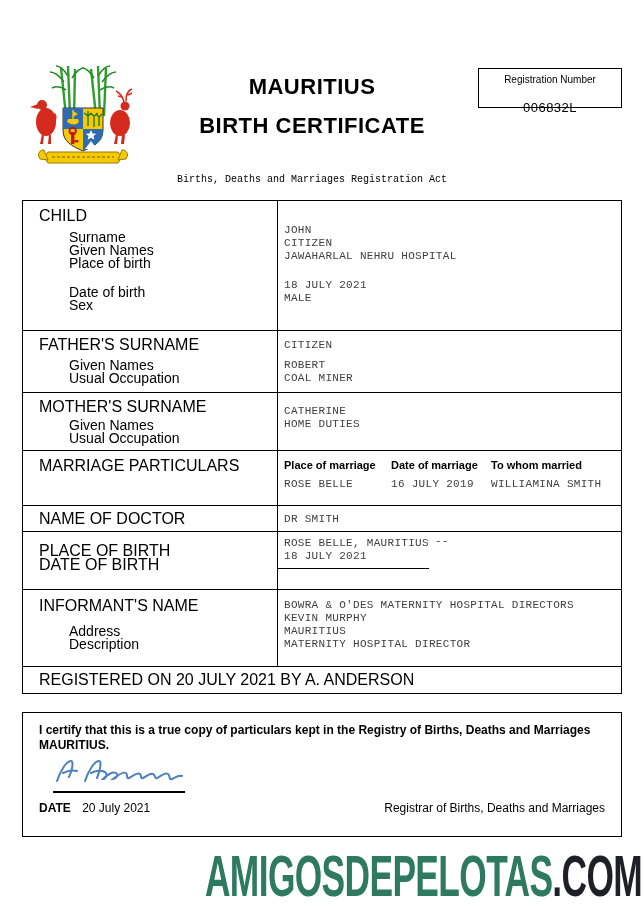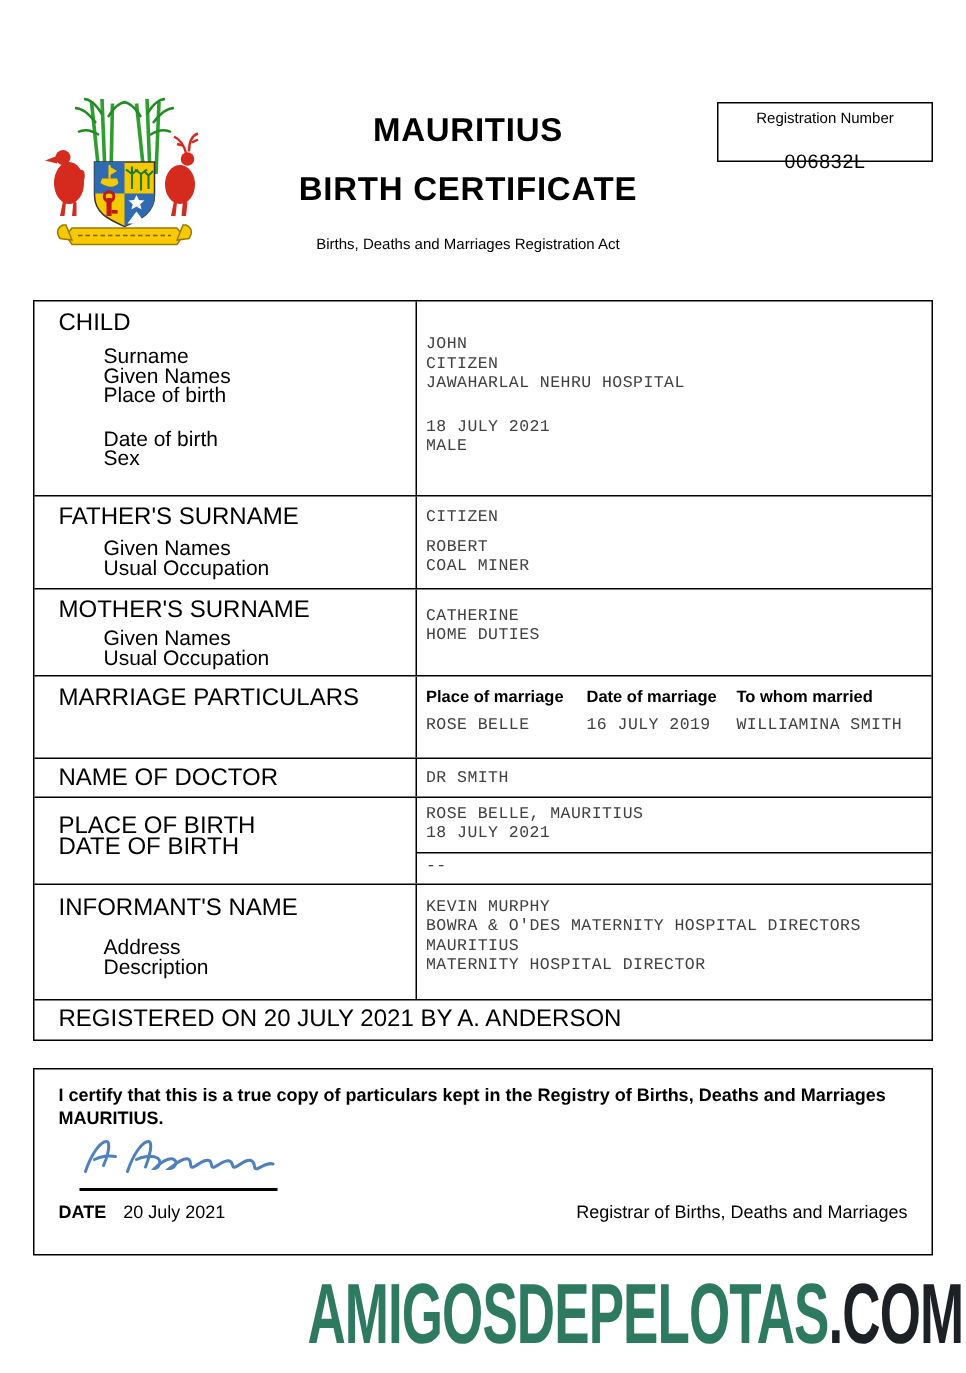--- a/index.html
+++ b/index.html
@@ -6,21 +6,21 @@
   .page {
     position:relative; width:644px; height:915px; background:#fff;
     font-family:"Liberation Sans", sans-serif; color:#000; overflow:hidden;
   }
 
   
   .coat { position:absolute; left:28px; top:60px; width:110px; height:114px; }
   .titles { position:absolute; left:150px; top:76px; width:324px; text-align:center; }
   .title-main { font-size:22px; font-weight:bold; letter-spacing:.5px; line-height:22px; }
   .title-sub  { font-size:22px; font-weight:bold; letter-spacing:.5px; line-height:22px; margin-top:17px; }
-  .act-line   { font-size:10px; margin-top:21px; }
+  .act-line   { font-size:10px; margin-top:37px;font-family:Liberation Mono, monospace; }
   .regbox {
     position:absolute; left:478px; top:68px; width:144px; height:40px;
     border:1px solid #000; box-sizing:border-box; text-align:center;
   }
   .regbox .rlabel { font-size:10px; margin-top:5px; }
   .regbox .rvalue { font-size:13px; margin-top:15px; letter-spacing:.5px; }
 
   
   .cert-table {
     position:absolute; left:22px; top:200px; width:600px;
@@ -40,21 +40,21 @@
   .r-child .cr { padding-top:23px; }
   .r-father { height:62px; } .r-father .cl, .r-father .cr { padding-top:7px; }
   .r-mother { height:58px; } .r-mother .cl, .r-mother .cr { padding-top:7px; }
   .r-marriage { height:55px; } .r-marriage .cl { padding-top:8px; }
   .r-marriage .cr { padding-top:7px; display:flex; }
   .mcol1 { width:107px; } .mcol2 { width:100px; } .mcol3 { flex:1; }
   .mhead { font-size:11px; font-weight:bold; line-height:14px; }
   .mval { margin-top:6px; }
   .r-doctor { height:26px; } .r-doctor .cl { padding-top:6px; } .r-doctor .cr { padding-top:7px; }
   .r-birth { height:58px; padding:0; } .r-birth .cl { padding-top:12px; }
-  .r-birth .cr { padding:0; display:flex; flex-direction:column; }
+  .r-birth .cr { padding:0; display:flex; flex-direction:row; }
   .birth-top { height:37px; border-bottom:1px solid #000; box-sizing:border-box; padding:5px 0 0 6px; }
   .birth-bottom { flex:1; padding:3px 0 0 6px; }
   .r-informant { height:77px; } .r-informant .cl, .r-informant .cr { padding-top:9px; }
   .r-registered { height:26px; }
   .r-registered .full { width:100%; padding:6px 0 0 16px; box-sizing:border-box; }
 
   
   .certify {
     position:absolute; left:22px; top:712px; width:600px; height:125px;
     border:1px solid #000; box-sizing:border-box; padding:10px 16px 0 16px;
@@ -275,22 +275,22 @@
     <div class="row r-informant">
       <div class="cl">
         <div class="hd" style="line-height:13px;">INFORMANT'S NAME</div>
         <div class="sp13"></div>
         <div class="indent">
           <div class="lb">Address</div>
           <div class="lb">Description</div>
         </div>
       </div>
       <div class="cr">
+        <div class="mono">BOWRA &amp; O'DES MATERNITY HOSPITAL DIRECTORS</div>
         <div class="mono">KEVIN MURPHY</div>
-        <div class="mono">BOWRA &amp; O'DES MATERNITY HOSPITAL DIRECTORS</div>
         <div class="mono">MAURITIUS</div>
         <div class="mono">MATERNITY HOSPITAL DIRECTOR</div>
       </div>
     </div>
 
     <div class="row r-registered">
       <div class="full hd">REGISTERED ON 20 JULY 2021 BY A. ANDERSON</div>
     </div>
 
   </div>

